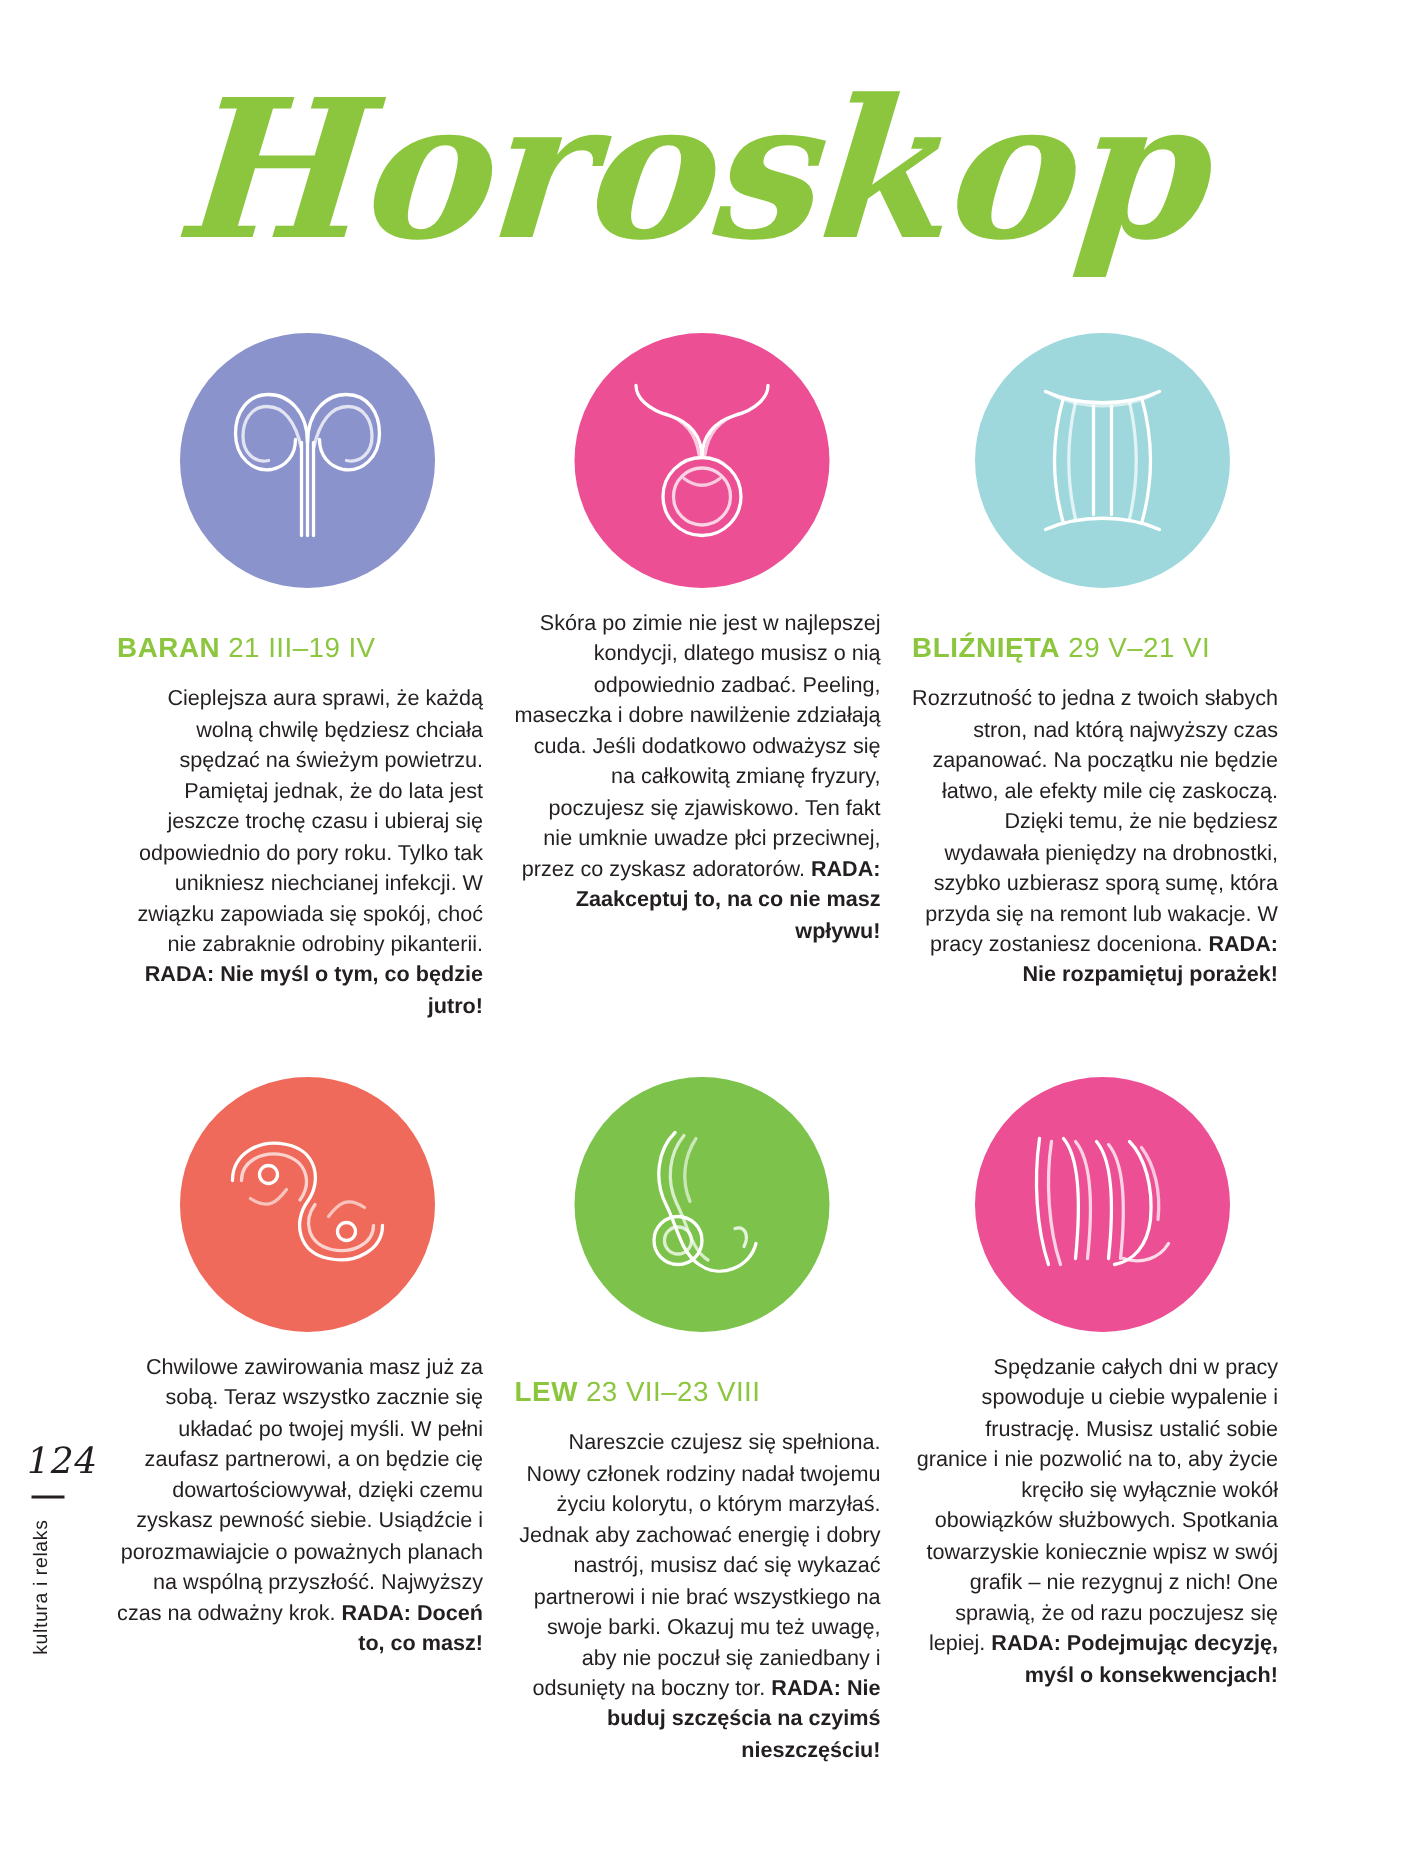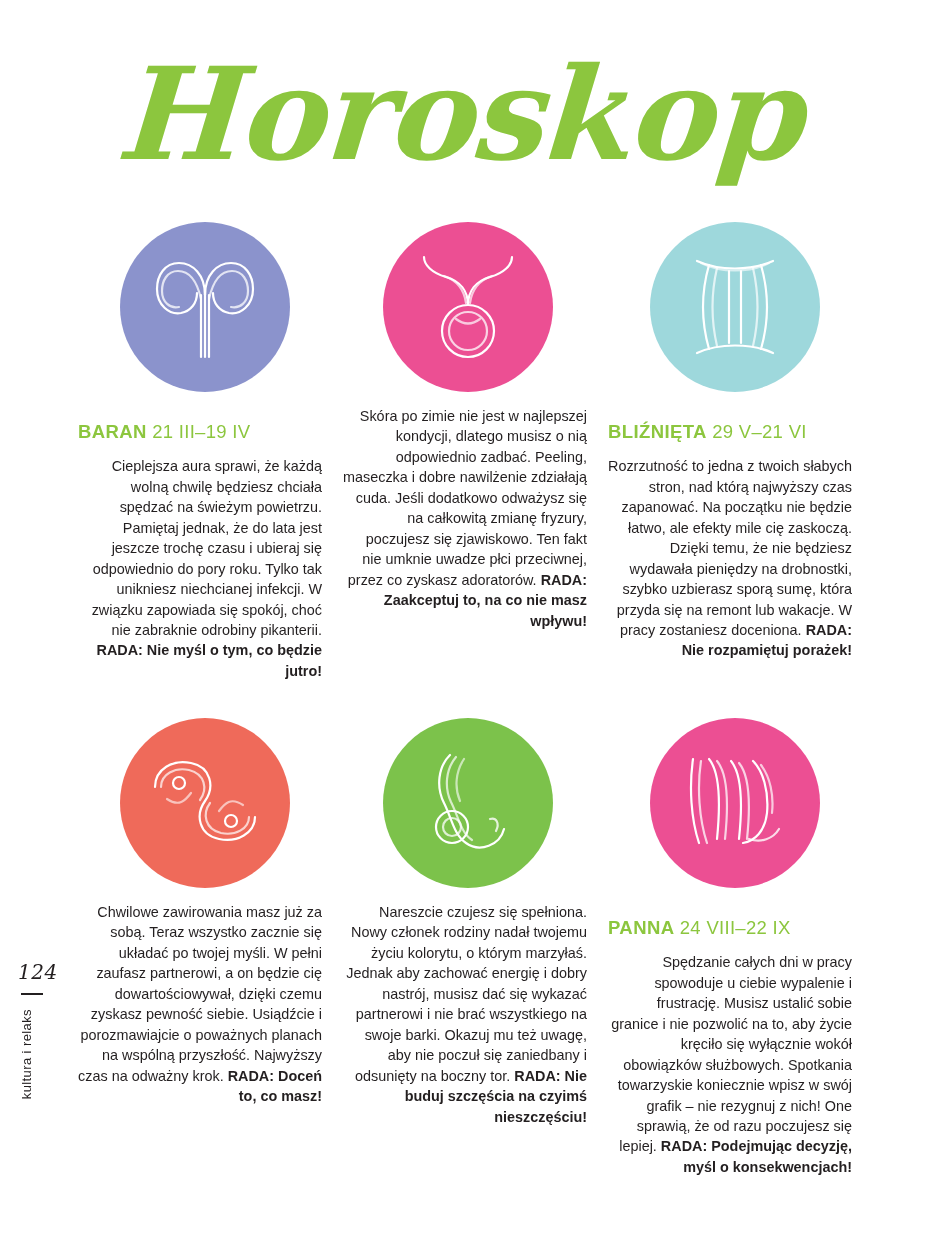--- a/index.html
+++ b/index.html
@@ -109,21 +109,21 @@
   .page-side {
     position: absolute;
     left: 18px;
     top: 960px;
     width: 50px;
     height: 250px;
   }
   .page-number {
     font-family: "DejaVu Serif", serif;
     font-style: italic;
-    font-size: 20px;
+    font-size: 24px;
     color: #231f20;
     letter-spacing: 0.5px;
   }
   .page-rule {
     width: 22px;
     height: 2px;
     background: #231f20;
     margin: 9px 0 0 3px;
   }
   .page-vertical {
@@ -223,41 +223,41 @@
     <div class="sign-badge" style="background:#7cc24b">
       <svg width="120" height="120" viewBox="0 0 120 120" fill="none" stroke="#ffffff" stroke-width="2.2" stroke-linecap="round">
         <path d="M42 12 C30 24 28 44 36 60 C44 76 46 92 58 100 C72 110 92 102 96 86"></path>
         <path d="M48 14 C38 26 36 44 43 59 C51 75 53 90 64 97" opacity=".7"></path>
         <path d="M56 16 C48 28 46 44 52 58" opacity=".6"></path>
         <circle cx="44" cy="84" r="16"></circle>
         <circle cx="44" cy="84" r="9" opacity=".75"></circle>
         <path d="M88 88 C92 80 88 74 82 76" opacity=".8"></path>
       </svg>
     </div>
+    <div class="sign-heading">
+      <span class="sign-name">LEW</span>
+      <span class="sign-dates">23 VII–23 VIII</span>
+    </div>
     <div class="sign-text"><span>Nareszcie czujesz się spełniona. Nowy członek rodziny nadał twojemu życiu kolorytu, o którym marzyłaś. Jednak aby zachować energię i dobry nastrój, musisz dać się wykazać partnerowi i nie brać wszystkiego na swoje barki. Okazuj mu też uwagę, aby nie poczuł się zaniedbany i odsunięty na boczny tor. </span><span class="sign-advice">RADA: Nie buduj szczęścia na czyimś nieszczęściu!</span></div>
   </div>
 
   <div class="sign grid-col-3">
     <div class="sign-badge" style="background:#ec4f93">
       <svg width="120" height="120" viewBox="0 0 120 120" fill="none" stroke="#ffffff" stroke-width="2.2" stroke-linecap="round">
         <path d="M18 16 C14 44 16 76 24 100"></path>
         <path d="M26 18 C22 44 24 76 32 100" opacity=".75"></path>
         <path d="M34 16 C44 28 46 56 42 96"></path>
         <path d="M42 18 C52 30 54 58 50 96" opacity=".75"></path>
         <path d="M56 18 C66 30 68 58 64 96"></path>
         <path d="M64 20 C74 32 76 58 72 96" opacity=".75"></path>
         <path d="M78 18 C88 28 94 48 92 70 C90 88 80 98 68 100"></path>
         <path d="M86 22 C95 34 99 52 97 70" opacity=".7"></path>
         <path d="M74 96 C86 100 98 96 104 86" opacity=".8"></path>
       </svg>
     </div>
-    <div class="sign-heading">
-      <span class="sign-name">PANNA</span>
-      <span class="sign-dates">24 VIII–22 IX</span>
-    </div>
     <div class="sign-text"><span>Spędzanie całych dni w pracy spowoduje u ciebie wypalenie i frustrację. Musisz ustalić sobie granice i nie pozwolić na to, aby życie kręciło się wyłącznie wokół obowiązków służbowych. Spotkania towarzyskie koniecznie wpisz w swój grafik – nie rezygnuj z nich! One sprawią, że od razu poczujesz się lepiej. </span><span class="sign-advice">RADA: Podejmując decyzję, myśl o konsekwencjach!</span></div>
   </div>
 </div>
 
 <div class="page-side">
   <div class="page-number">124</div>
   <div class="page-rule"></div>
   <div class="page-vertical">kultura i relaks</div>
 </div>
 

